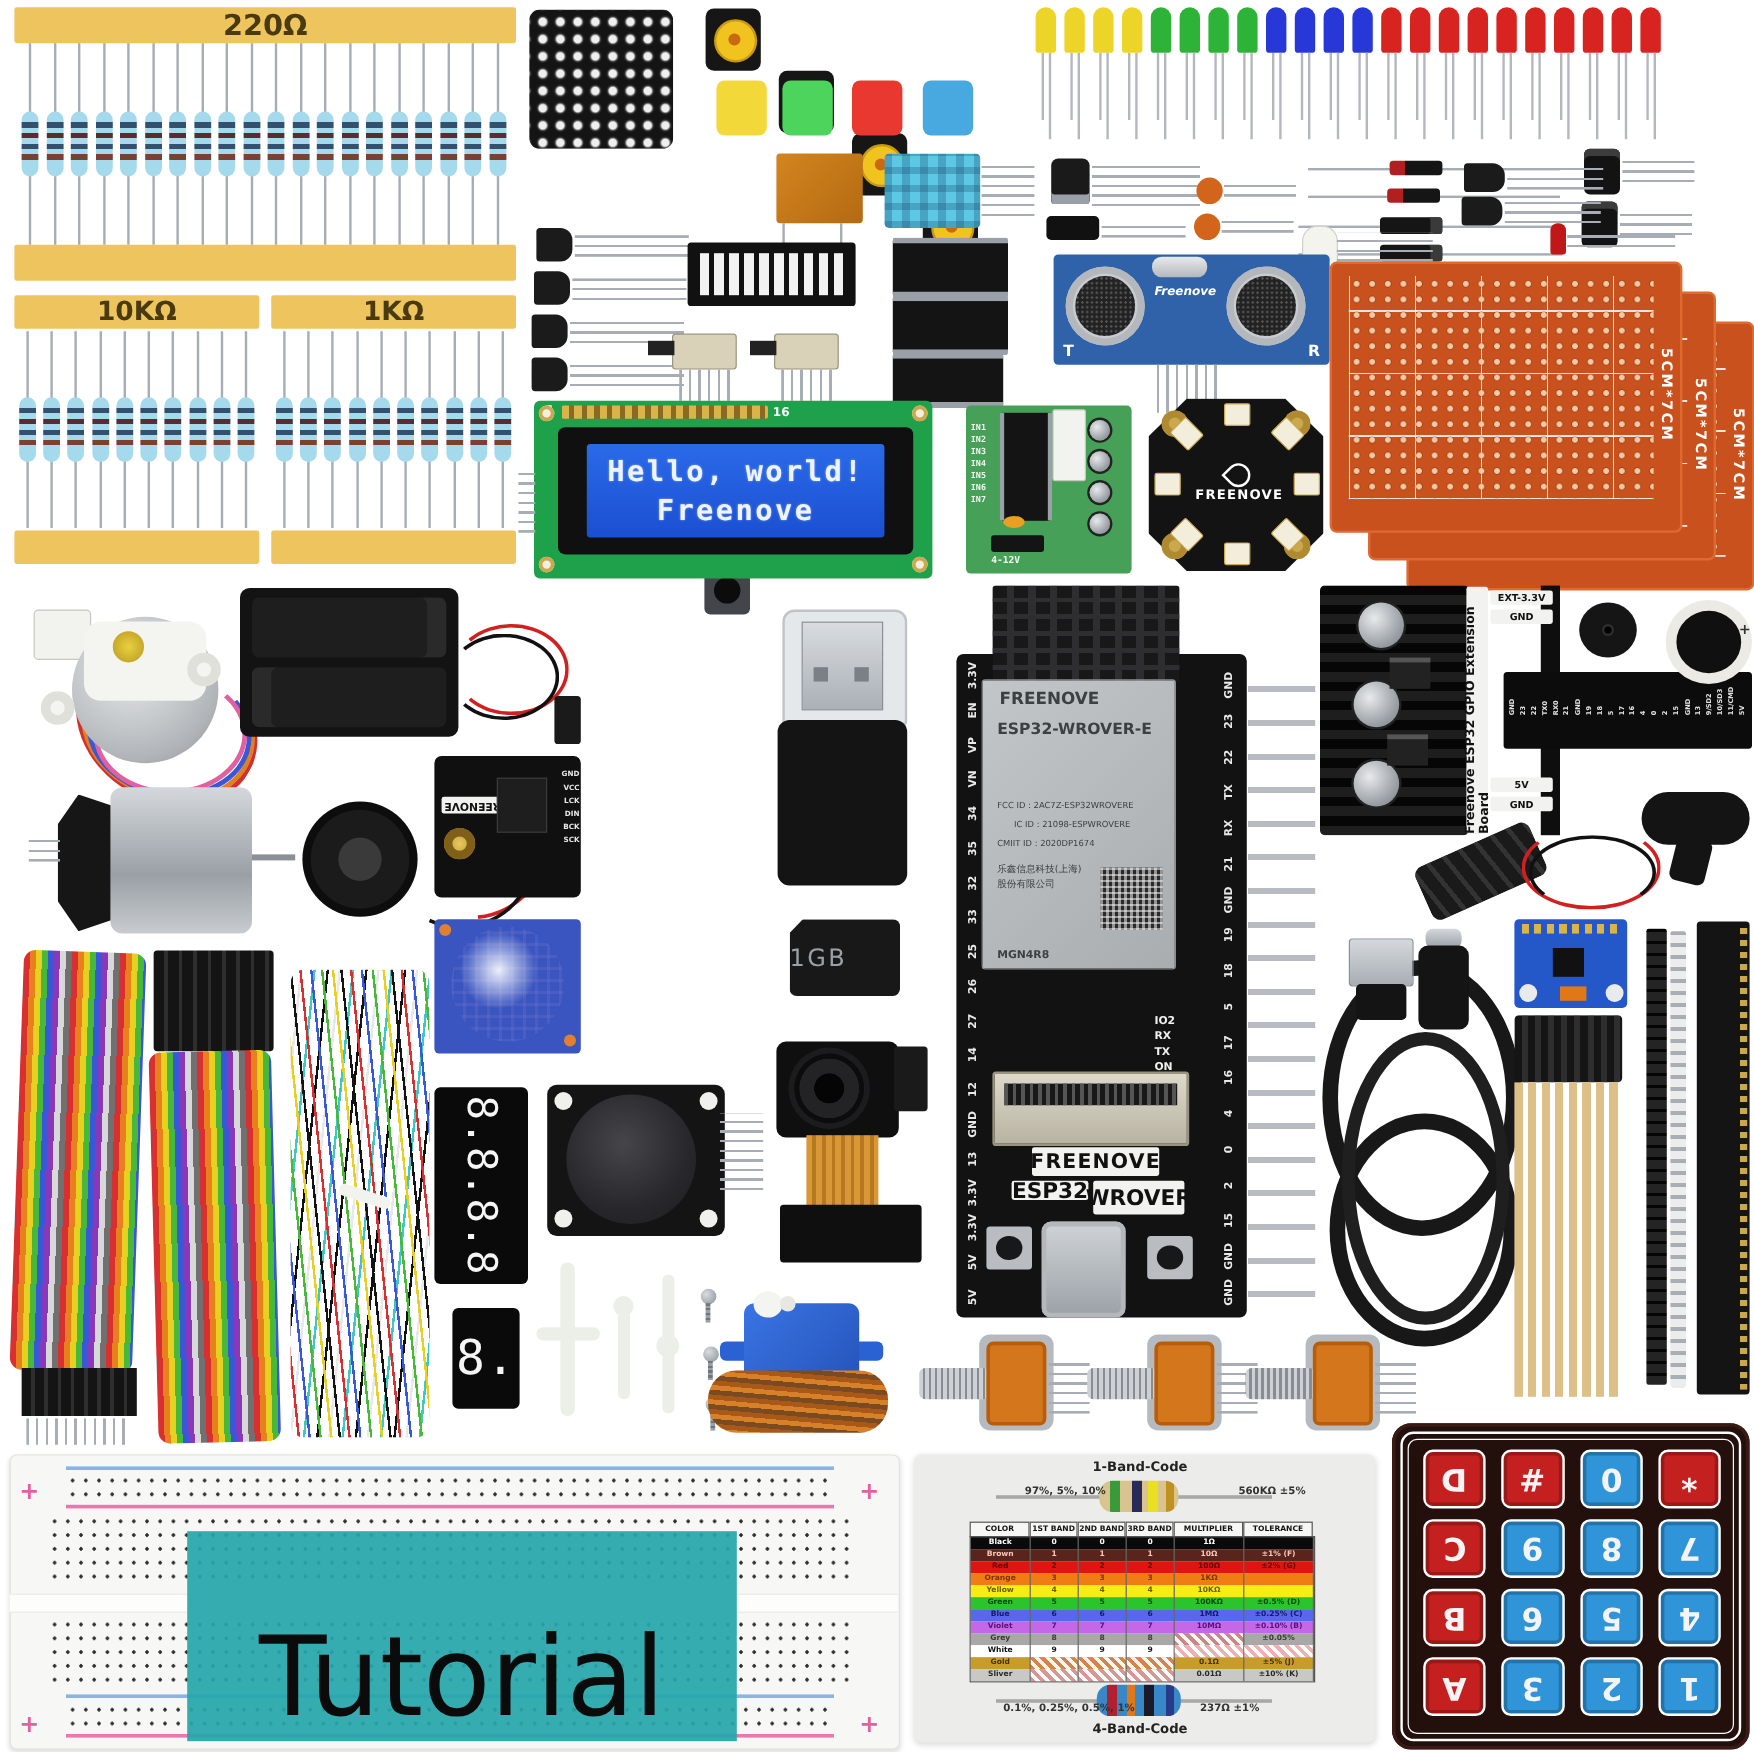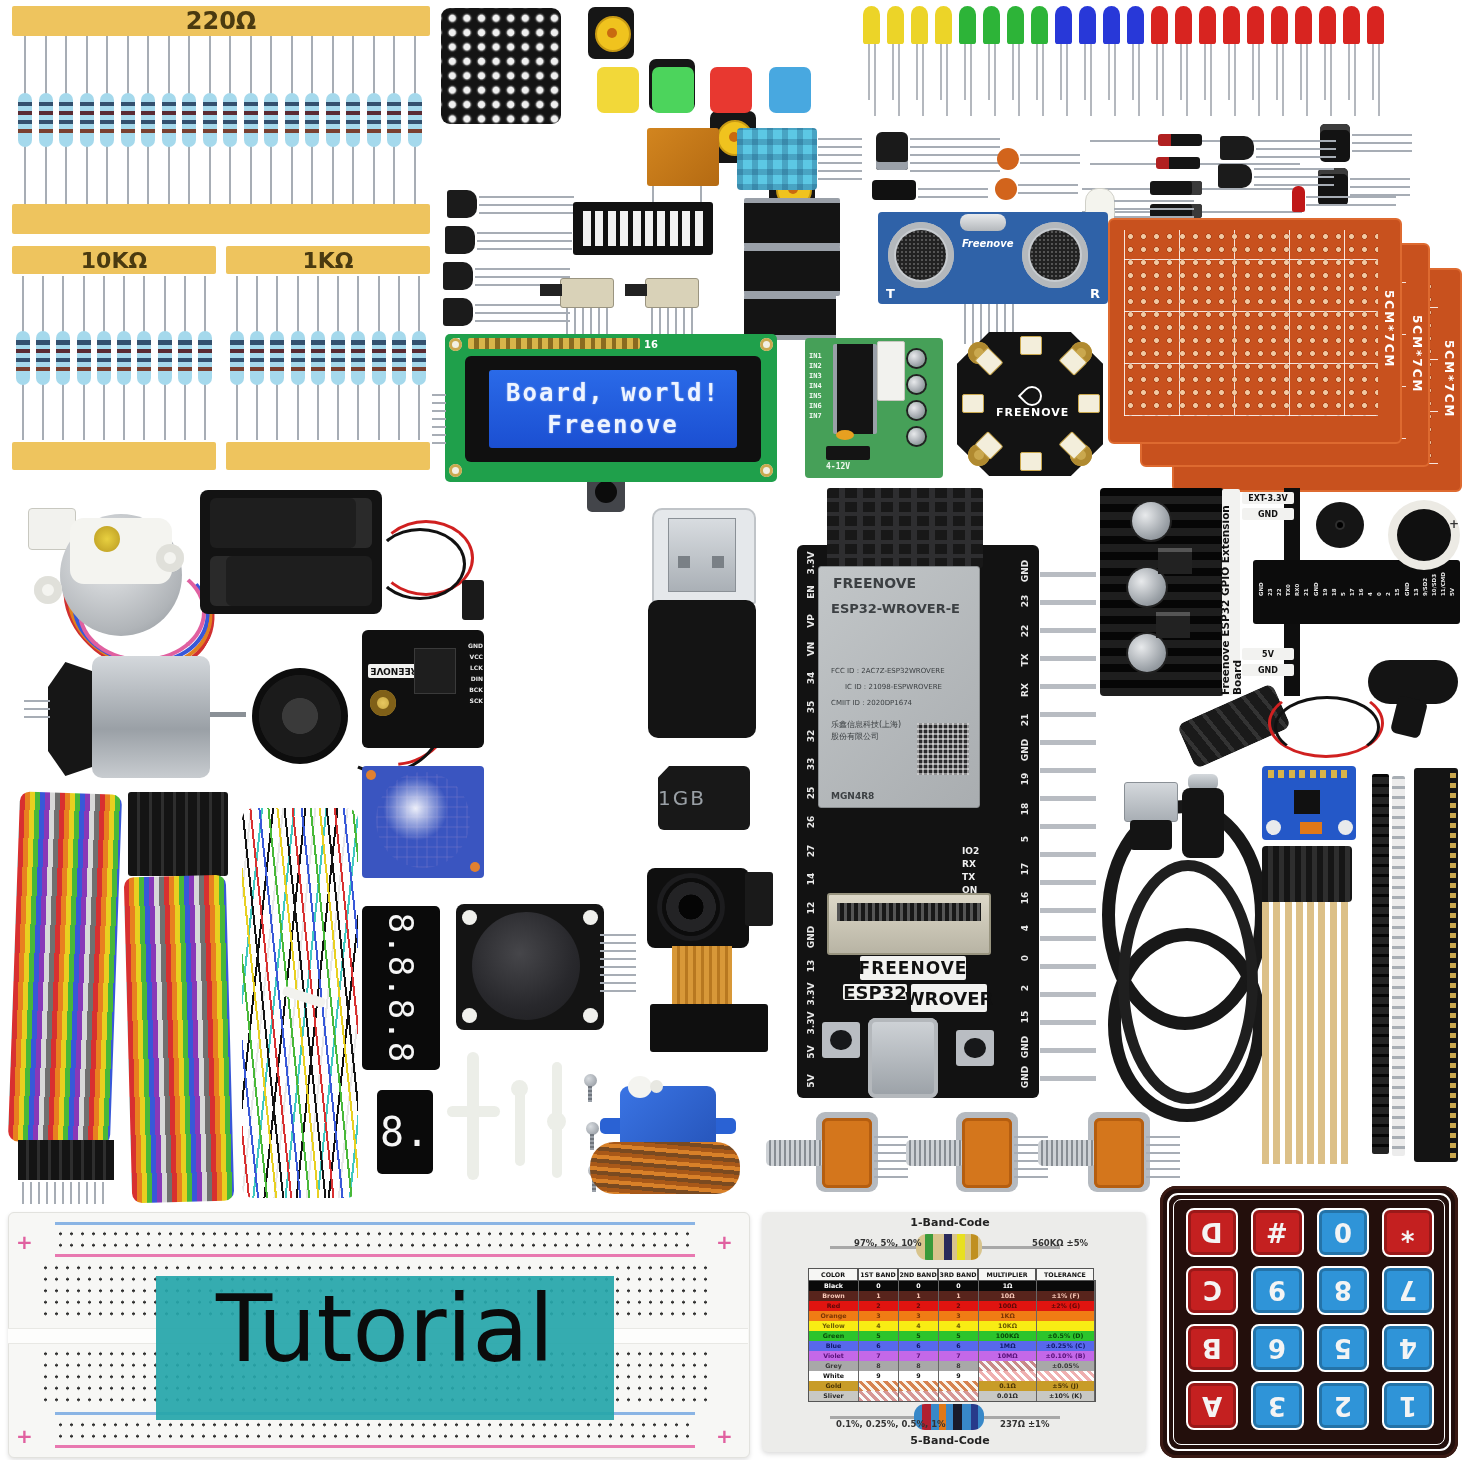--- a/index.html
+++ b/index.html
@@ -333,21 +333,21 @@
   <div class="abs lcd-board" style="left:445px;top:334px;width:332px;height:148px"></div>
   <div class="abs pinstrip" style="left:468px;top:338px;width:172px;height:11px"></div>
   <span class="abs" style="left:455px;top:337px;font:700 10px 'DejaVu Sans',sans-serif;color:#fff">1</span>
   <span class="abs" style="left:644px;top:339px;font:700 10px 'DejaVu Sans',sans-serif;color:#fff">16</span>
   <div class="holedot" style="left:449px;top:338px"></div>
   <div class="holedot" style="left:760px;top:338px"></div>
   <div class="holedot" style="left:449px;top:464px"></div>
   <div class="holedot" style="left:760px;top:464px"></div>
   <div class="abs lcd-bezel" style="left:465px;top:356px;width:296px;height:106px"></div>
   <div class="abs lcd-screen" style="left:489px;top:370px;width:248px;height:78px">
-    <span>Board, world!</span>
+    <span>Hello, world!</span>
     <span>Freenove</span>
   </div>
   <div class="abs legs-h" style="left:432px;top:392px;width:14px;height:52px"></div>
 </div>
 
 <div>
   <div class="abs" style="left:805px;top:338px;width:138px;height:140px;background:#46a058;border-radius:4px"></div>
   <div class="abs" style="left:809px;top:352px;display:flex;flex-direction:column;gap:2px">
 
   <span style="font:700 7px 'DejaVu Sans Mono',monospace;color:#f0f8f0">IN1</span>
@@ -707,21 +707,21 @@
   <span class="abs" style="left:16px;top:1230px;color:#e060a0;font:700 20px 'DejaVu Sans',sans-serif">+</span>
   <span class="abs" style="left:716px;top:1230px;color:#e060a0;font:700 20px 'DejaVu Sans',sans-serif">+</span>
   <div class="abs bb-dots" style="left:40px;top:1262px;width:670px;height:60px"></div>
   <div class="abs" style="left:8px;top:1328px;width:740px;height:14px;background:#fdfdfc;border-top:1px solid #e8e8e4;border-bottom:1px solid #e8e8e4"></div>
   <div class="abs bb-dots" style="left:40px;top:1348px;width:670px;height:60px"></div>
   <div class="abs" style="left:55px;top:1412px;width:640px;height:3px;background:#8ab4e4"></div>
   <div class="abs bb-dots" style="left:55px;top:1419px;width:640px;height:23px"></div>
   <div class="abs" style="left:55px;top:1445px;width:640px;height:3px;background:#e878b0"></div>
   <span class="abs" style="left:16px;top:1424px;color:#e060a0;font:700 20px 'DejaVu Sans',sans-serif">+</span>
   <span class="abs" style="left:716px;top:1424px;color:#e060a0;font:700 20px 'DejaVu Sans',sans-serif">+</span>
-  <div class="abs" style="left:156px;top:1276px;width:458px;height:144px;background:rgba(38,166,170,.93);display:flex;align-items:flex-start;justify-content:center">
+  <div class="abs" style="left:156px;top:1276px;width:458px;height:175px;background:rgba(38,166,170,.93);display:flex;align-items:flex-end;justify-content:center">
     <span style="font:400 92px 'DejaVu Sans',sans-serif;color:#0b0b0b">Tutorial</span>
   </div>
 </div>
 
 <div>
   <div class="abs" style="left:762px;top:1212px;width:384px;height:240px;background:#ececea;border-radius:6px;box-shadow:0 2px 5px rgba(0,0,0,.15)"></div>
   <div class="abs" style="left:850px;top:1216px;width:200px;text-align:center;font:700 11px 'DejaVu Sans',sans-serif;color:#222">1-Band-Code</div>
   <div class="abs" style="left:830px;top:1246px;width:230px;height:3px;background:#a8a8a8"></div>
   <div class="abs" style="left:916px;top:1234px;width:66px;height:26px;border-radius:11px;background:linear-gradient(90deg,#d8c48c 0 14%,#3a9a3a 14% 26%,#d8c48c 26% 42%,#2a2a5a 42% 54%,#d8c48c 54% 62%,#e8e020 62% 74%,#d8c48c 74% 84%,#c09020 84% 94%,#d8c48c 94%)"></div>
   <span class="abs" style="left:854px;top:1238px;font:700 8.5px 'DejaVu Sans',sans-serif;color:#333">97%, 5%, 10%</span>
@@ -842,21 +842,21 @@
         <span></span>
         <span></span>
         <span>0.01Ω</span>
         <span>±10%  (K)</span>
       </div>
     </div>
   <div class="abs" style="left:830px;top:1416px;width:230px;height:3px;background:#a8a8a8"></div>
   <div class="abs" style="left:914px;top:1404px;width:70px;height:26px;border-radius:11px;background:linear-gradient(90deg,#3888c8 0 12%,#b02030 12% 24%,#3888c8 24% 36%,#e07818 36% 46%,#3888c8 46% 56%,#1a1a2a 56% 68%,#3888c8 68% 82%,#283a8a 82% 92%,#3888c8 92%)"></div>
   <span class="abs" style="left:836px;top:1419px;font:700 8.5px 'DejaVu Sans',sans-serif;color:#333">0.1%, 0.25%, 0.5%, 1%</span>
   <span class="abs" style="left:1000px;top:1419px;font:700 8.5px 'DejaVu Sans',sans-serif;color:#333">237Ω ±1%</span>
-  <div class="abs" style="left:850px;top:1434px;width:200px;text-align:center;font:700 11px 'DejaVu Sans',sans-serif;color:#222">5-Band-Code</div>
+  <div class="abs" style="left:850px;top:1434px;width:200px;text-align:center;font:700 11px 'DejaVu Sans',sans-serif;color:#222">4-Band-Code</div>
 </div>
 
 <div>
   <div class="abs" style="left:1160px;top:1186px;width:298px;height:272px;background:#230f0c;border-radius:16px;box-shadow:inset 0 0 0 3px #3a1a14">
     <div style="position:absolute;inset:7px;border:2px solid #fff;border-radius:11px"></div>
     <div style="position:absolute;inset:13px;border:1.5px solid #fff;border-radius:8px"></div>
   </div>
   <div class="abs" style="left:1186px;top:1208px;width:248px;height:222px;display:grid;grid-template-columns:repeat(4,1fr);column-gap:13px;row-gap:9px">
 
   <div class="kp-key" style="background: rgb(196, 32, 32);">

